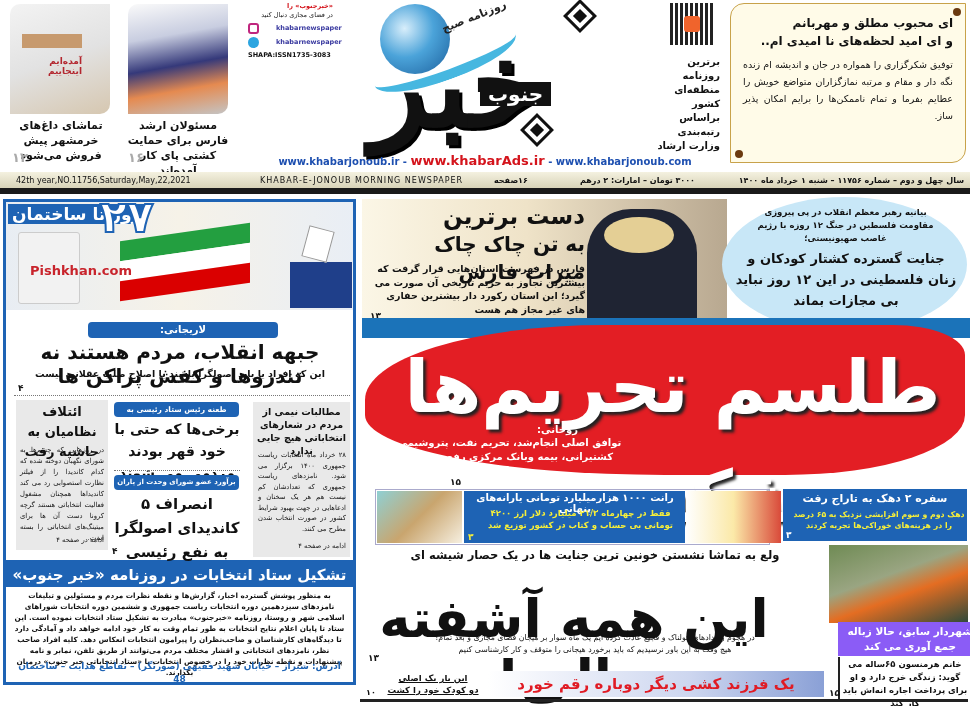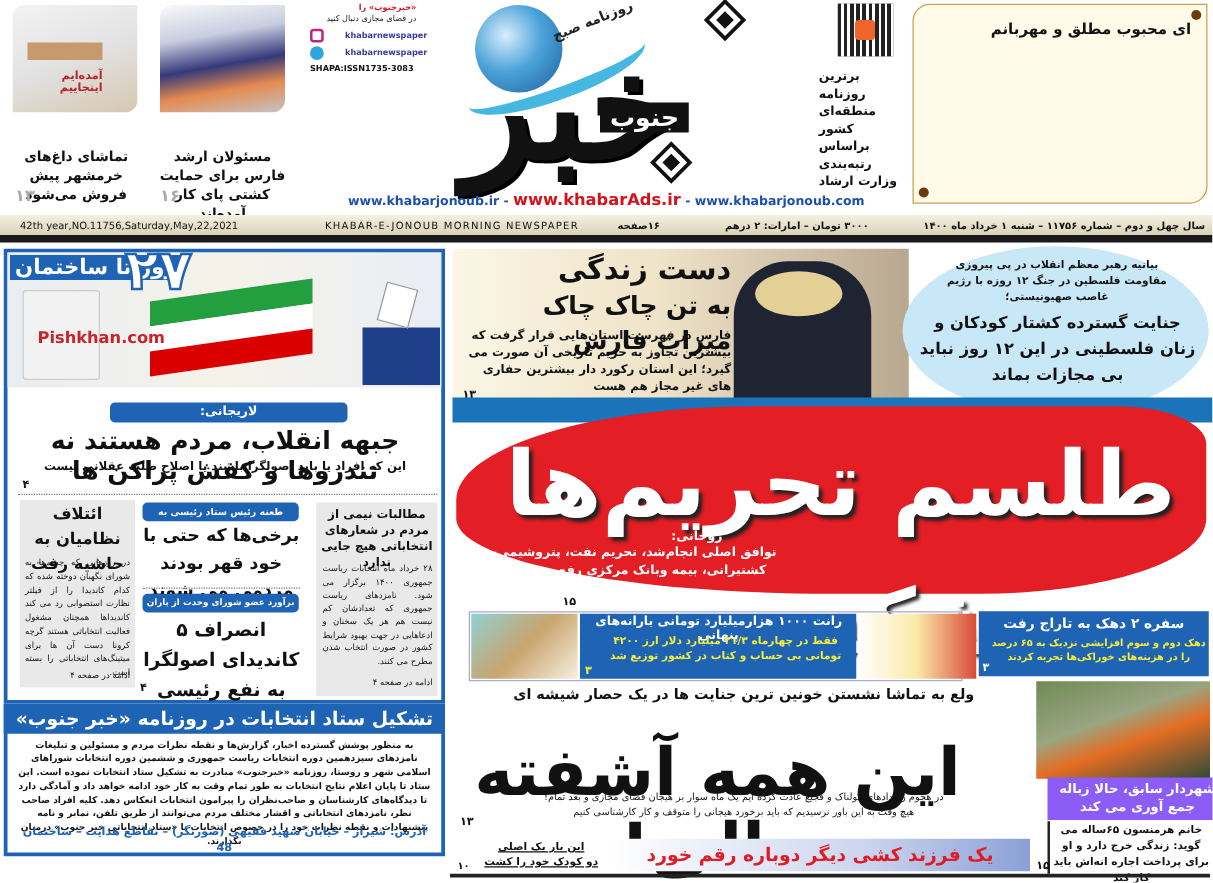--- a/index.html
+++ b/index.html
@@ -3,42 +3,42 @@
 <meta charset="utf-8">
 <style>
 *{box-sizing:border-box;margin:0;padding:0;}
 html,body{width:970px;height:706px;overflow:hidden;background:#fff;}
 body{font-family:"DejaVu Sans",sans-serif;position:relative;color:#111;direction:ltr;}
 .abs{position:absolute;}
 .rtl{direction:rtl;text-align:right;}
 .ctr{text-align:center;}
 
 
-.thumb{width:100px;height:86px;border-radius:10px 0 10px 0;overflow:hidden;position:absolute;top:4px;}
+.thumb{width:100px;height:110px;border-radius:10px 0 10px 0;overflow:hidden;position:absolute;top:4px;}
 .thumb .img{width:100%;height:100%;}
 .thumb-cap{position:absolute;font-weight:bold;font-size:11px;line-height:15px;direction:rtl;text-align:center;color:#111;}
 .pg{position:absolute;font-size:13px;color:#aaa;font-weight:bold;}
 
 .social{position:absolute;left:248px;top:2px;width:85px;font-size:6.5px;line-height:9px;direction:rtl;text-align:right;color:#222;}
 .social .red{color:#d4141c;font-weight:bold;}
 .soc-row{display:flex;align-items:center;gap:17px;direction:ltr;margin-top:3px;font-size:6.5px;font-weight:bold;color:#3a3aa0;}
 .soc-ic{width:11px;height:11px;border-radius:3px;flex:none;}
 
 .logo-wrap{position:absolute;left:330px;top:0;width:290px;height:150px;}
 .globe{position:absolute;left:50px;top:4px;width:70px;height:70px;border-radius:50%;background:radial-gradient(circle at 35% 35%,#d8eefb 0%,#4ba3d9 45%,#1b5f9c 100%);}
 .swoosh{position:absolute;left:40px;top:40px;width:150px;height:40px;border-radius:50%;border-bottom:10px solid #46b7e0;transform:rotate(-20deg);}
 .sub-logo{position:absolute;left:110px;top:10px;font-size:11px;font-weight:bold;color:#222;transform:rotate(-22deg);direction:rtl;}
 .big-logo{position:absolute;left:40px;top:30px;font-size:118px;font-weight:bold;color:#111;line-height:110px;letter-spacing:-6px;font-family:"DejaVu Serif",serif;text-shadow:3px 3px 0 #000;}
 .jonoub{position:absolute;left:150px;top:82px;background:#111;color:#fff;font-size:20px;font-weight:bold;padding:0 8px;direction:rtl;}
 .diamond{position:absolute;width:24px;height:24px;border:3px solid #111;transform:rotate(45deg);background:#fff;}
 .diamond::after{content:"";position:absolute;left:4px;top:4px;width:10px;height:10px;background:#111;}
 
 .qr{position:absolute;left:670px;top:3px;width:45px;height:42px;background:repeating-linear-gradient(90deg,#222 0 3px,#fff 3px 5px),#222;}
 .qr::after{content:"";position:absolute;left:14px;top:13px;width:16px;height:16px;background:#f0642c;border-radius:3px;}
-.ranking{position:absolute;left:655px;top:55px;width:65px;font-size:10px;font-weight:bold;line-height:14px;direction:rtl;text-align:left;color:#111;}
+.ranking{position:absolute;left:655px;top:55px;width:65px;font-size:10px;font-weight:bold;line-height:14px;direction:rtl;text-align:right;color:#111;}
 
 .prayer{position:absolute;left:730px;top:3px;width:236px;height:160px;border:1px solid #c8a24a;border-radius:14px 0 14px 0;background:#fffbe8;padding:10px 12px;direction:rtl;text-align:right;}
 .prayer .t{font-weight:bold;font-size:12px;line-height:18px;}
 .prayer .b{font-size:9.5px;line-height:17px;margin-top:6px;text-align:justify;}
 .corner{position:absolute;width:8px;height:8px;border-radius:50%;background:#6b3a10;}
 
 .urls{position:absolute;left:250px;top:153px;width:470px;font-size:10px;font-weight:bold;color:#1d4fb0;white-space:nowrap;text-align:center;}
 .urls .mid{color:#d4141c;font-size:13px;}
 
 .dateline{position:absolute;left:0;top:172px;width:970px;height:16px;background:linear-gradient(#f4f1e0,#d8d3b8);display:flex;align-items:center;font-size:8px;color:#111;}
@@ -123,20 +123,22 @@
     <div class="diamond" style="left:195px;top:118px;"></div>
   </div>
 
   <div class="qr"></div>
   <div class="ranking">برترین روزنامه منطقه‌ای کشور براساس رتبه‌بندی وزارت ارشاد</div>
 
   <div class="prayer">
     <div class="corner" style="right:4px;top:4px;"></div>
     <div class="corner" style="left:4px;bottom:4px;"></div>
     <div class="t">ای محبوب مطلق و مهربانم</div>
+    <div class="t">و ای امید لحظه‌های نا امیدی ام..</div>
+    <div class="b">توفیق شکرگزاری را همواره در جان و اندیشه ام زنده نگه دار و مقام و مرتبه نمازگزاران متواضع خویش را عطایم بفرما و تمام ناممکن‌ها را برایم امکان پذیر ساز.</div>
   </div>
 
   <div class="urls">
     <span>www.khabarjonoub.ir</span><span> - </span><span class="mid">www.khabarAds.ir</span><span> - </span><span>www.khabarjonoub.com</span>
   </div>
 
   <div class="dateline">
     <span style="position:absolute;left:16px;">42th year,NO.11756,Saturday,May,22,2021</span>
     <span style="position:absolute;left:260px;letter-spacing:1px;">KHABAR-E-JONOUB MORNING NEWSPAPER</span>
     <span style="position:absolute;left:494px;font-weight:bold;direction:rtl;">۱۶صفحه</span>
@@ -187,21 +189,21 @@
 <div class="ad-title">تشکیل ستاد انتخابات در روزنامه «خبر جنوب»</div>
 <div class="ad-body">به منظور پوشش گسترده اخبار، گزارش‌ها و نقطه نظرات مردم و مسئولین و تبلیغات نامزدهای سیزدهمین دوره انتخابات ریاست جمهوری و ششمین دوره انتخابات شوراهای اسلامی شهر و روستا، روزنامه «خبرجنوب» مبادرت به تشکیل ستاد انتخابات نموده است. این ستاد تا پایان اعلام نتایج انتخابات به طور تمام وقت به کار خود ادامه خواهد داد و آمادگی دارد تا دیدگاه‌های کارشناسان و صاحب‌نظران را پیرامون انتخابات انعکاس دهد. کلیه افراد صاحب نظر، نامزدهای انتخاباتی و اقشار مختلف مردم می‌توانند از طریق تلفن، نمابر و نامه پیشنهادات و نقطه نظرات خود را در خصوص انتخابات با «ستاد انتخاباتی خبر جنوب» درمیان بگذارند.</div>
 <div class="ad-addr">
   <div>آدرس: شیراز – خیابان شهید فقیهی (صورتگر) – تقاطع هدایت – ساختمان 48</div>
 </div>
 
 <div class="heritage">
   <div class="abs" style="left:225px;top:10px;width:110px;height:110px;border-radius:40% 40% 0 0;background:#1f2433;"></div>
   <div class="abs" style="left:242px;top:18px;width:70px;height:36px;border-radius:50%;background:#e4cf95;"></div>
 </div>
-<div class="abs rtl" style="left:370px;top:200px;width:215px;font-size:23px;font-weight:bold;line-height:32px;">دست زندگی</div>
+<div class="abs rtl" style="left:370px;top:200px;width:215px;font-size:23px;font-weight:bold;line-height:32px;">دست برترین</div>
 <div class="abs rtl" style="left:370px;top:230px;width:215px;font-size:20px;font-weight:bold;line-height:28px;">به تن چاک چاک میراث فارس</div>
 <div class="abs rtl" style="left:370px;top:262px;width:215px;font-size:9.5px;font-weight:bold;line-height:13.5px;">فارس در فهرست استان‌هایی قرار گرفت که بیشترین تجاوز به حریم تاریخی آن صورت می گیرد؛ این استان رکورد دار بیشترین حفاری های غیر مجاز هم هست</div>
 <div class="abs" style="left:370px;top:311px;font-size:9px;font-weight:bold;">۱۳</div>
 
 <div class="oval"></div>
 <div class="abs rtl ctr" style="left:748px;top:206px;width:195px;font-size:8.5px;font-weight:bold;line-height:13px;">بیانیه رهبر معظم انقلاب در پی پیروزی مقاومت فلسطین در جنگ ۱۲ روزه با رژیم غاصب صهیونیستی؛</div>
 <div class="abs rtl ctr" style="left:735px;top:248px;width:222px;font-size:13px;font-weight:bold;line-height:21px;">جنایت گسترده کشتار کودکان و زنان فلسطینی در این ۱۲ روز نباید بی مجازات بماند</div>
 <div class="abs" style="left:843px;top:318px;font-size:9px;font-weight:bold;">۲</div>
 
 <div class="bluebar"></div>

